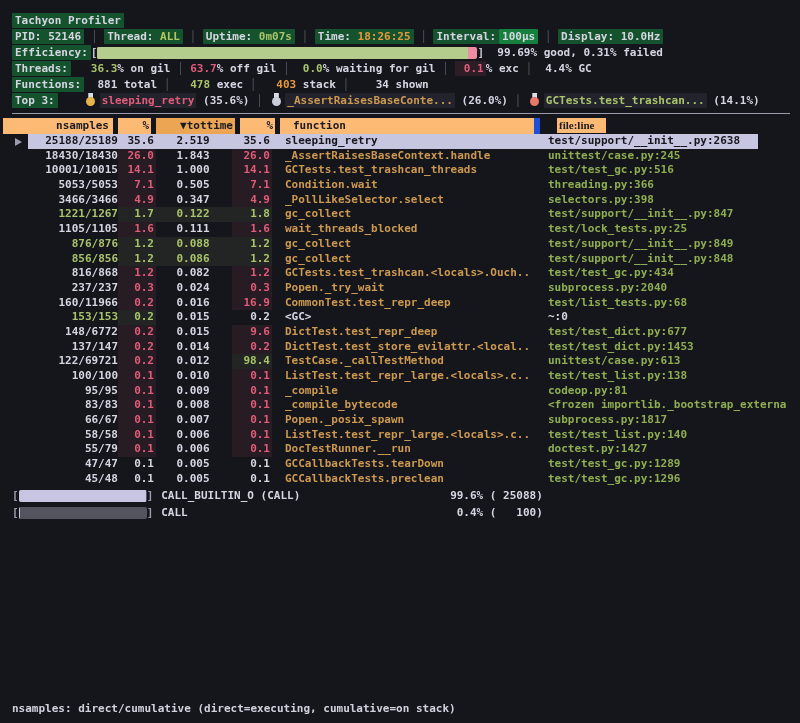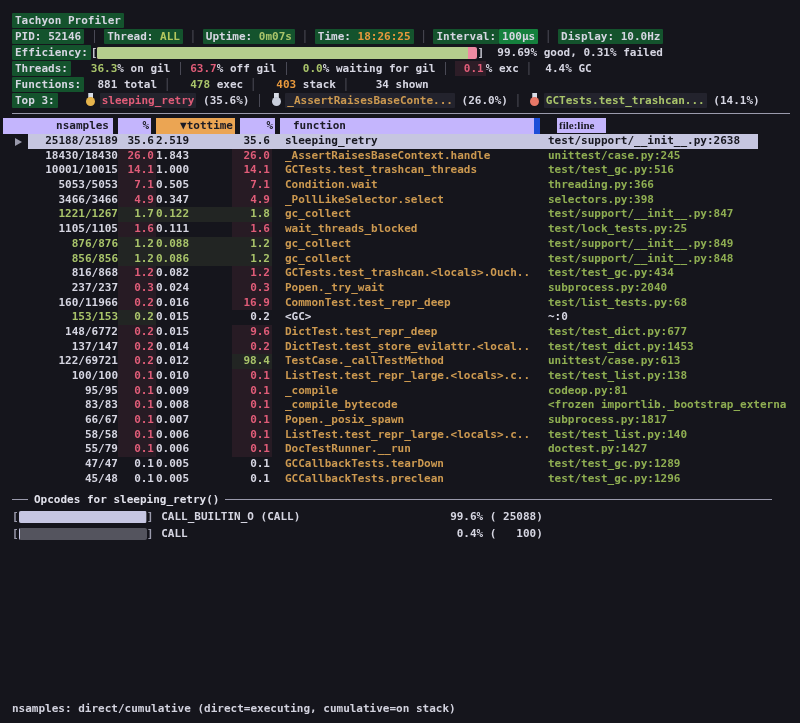--- a/index.html
+++ b/index.html
@@ -43,35 +43,35 @@
   .medal::after { content:""; position:absolute; bottom:0; left:.5px; width:9px; height:9px; border-radius:50%; }
   .medal-gold::after   { background:#e6b44c; }
   .medal-silver::after { background:#c9cedb; }
   .medal-bronze::after { background:#e87868; }
   .t3-name { padding:1px 2px; background:#23232d; border-radius:1px; }
 
   .rule { border-top:1px solid #9a9aac; margin:4px 10px 0 0; height:0; }
 
   
   .thead { display:flex; height:16px; line-height:15px; margin:4px 0 0 -9px; white-space:pre; }
-  .hc { background:#c4b5fd; color:#1b1b25; border-right:5px solid #15151c; }
+  .hc { background:#fdba74; color:#1b1b25; border-right:5px solid #15151c; }
   .hc-sort { background:#eba553; }
   .h-ns   { width:115px; text-align:right; padding-right:4px; }
   .h-p1   { width:38px;  text-align:right; padding-right:2px; }
   .h-tt   { width:84px;  text-align:right; padding-right:2px; }
   .h-p2   { width:40px;  text-align:right; padding-right:2px; }
   .h-fn   { width:260px; text-align:left;  padding-left:13px; border-right:6px solid #1d4ed8; }
   .h-file { flex:1; }
   .h-file .hc { display:inline-block; padding:0 12px 0 2px; margin-left:17px;font-family:Liberation Serif, serif; }
 
   .rows { white-space:pre; }
   .trow { display:flex; height:14.7px; line-height:14.7px; position:relative; }
   .cell-ns   { width:106px; text-align:right; }
   .cell-p1   { width:38px;  text-align:right; padding-right:2px; }
-  .cell-tt   { width:76px;  text-align:left; padding-right:2px; }
+  .cell-tt   { width:76px;  text-align:center; padding-right:2px; }
   .cell-p2   { width:40px;  text-align:right; padding-right:2px; }
   .cell-fn   { width:260px; text-align:left; padding-left:13px; overflow:hidden; }
   .cell-file { flex:1; text-align:left; padding-left:16px; overflow:hidden; }
 
   .c-white { color:#d6d6e2; }
   .c-green { color:#a9c46a; }
   .c-red   { color:#e05c78; }
   .c-amber { color:#cc9950; }
   .cell-file.c-green { color:#8fae52; }
   .cell-p1.c-red, .cell-p2.c-red, .cell-tt.c-red { background:rgba(224,92,120,.09); }
@@ -116,21 +116,20 @@
   <div class="line"><span class="box">Functions:</span><span class="v-white">  881</span><span> total</span> <span class="sep"></span> <span class="v-green">  478</span><span> exec</span> <span class="sep"></span> <span class="v-orange">  403</span><span> stack</span> <span class="sep"></span> <span class="v-white">   34</span><span> shown</span></div>
 
   <div class="line"><span class="box">Top 3:</span><span class="spacer26"></span><span class="medal medal-gold"></span><span class="t3-name v-red">sleeping_retry</span><span> (35.6%)</span> <span class="sep"></span> <span class="medal medal-silver"></span><span class="t3-name v-amber">_AssertRaisesBaseConte...</span><span> (26.0%)</span> <span class="sep"></span> <span class="medal medal-bronze"></span><span class="t3-name v-green">GCTests.test_trashcan...</span><span> (14.1%)</span></div>
 
   <div class="rule"></div>
 
   <div class="thead"><span class="hc h-ns">nsamples</span><span class="hc h-p1">%</span><span class="hc hc-sort h-tt">▼tottime</span><span class="hc h-p2">%</span><span class="hc h-fn">function</span><span class="h-file"><span class="hc">file:line</span></span></div>
 
   <div class="rows"><div class="trow selected"><span class="cell-ns c-white">25188/25189</span><span class="cell-p1 c-white">35.6</span><span class="cell-tt c-white">2.519</span><span class="cell-p2 c-white">35.6</span><span class="cell-fn c-amber">sleeping_retry</span><span class="cell-file c-green">test/support/__init__.py:2638</span></div><div class="trow"><span class="cell-ns c-white">18430/18430</span><span class="cell-p1 c-red">26.0</span><span class="cell-tt c-white">1.843</span><span class="cell-p2 c-red">26.0</span><span class="cell-fn c-amber">_AssertRaisesBaseContext.handle</span><span class="cell-file c-green">unittest/case.py:245</span></div><div class="trow"><span class="cell-ns c-white">10001/10015</span><span class="cell-p1 c-red">14.1</span><span class="cell-tt c-white">1.000</span><span class="cell-p2 c-red">14.1</span><span class="cell-fn c-amber">GCTests.test_trashcan_threads</span><span class="cell-file c-green">test/test_gc.py:516</span></div><div class="trow"><span class="cell-ns c-white">5053/5053</span><span class="cell-p1 c-red">7.1</span><span class="cell-tt c-white">0.505</span><span class="cell-p2 c-red">7.1</span><span class="cell-fn c-amber">Condition.wait</span><span class="cell-file c-green">threading.py:366</span></div><div class="trow"><span class="cell-ns c-white">3466/3466</span><span class="cell-p1 c-red">4.9</span><span class="cell-tt c-white">0.347</span><span class="cell-p2 c-red">4.9</span><span class="cell-fn c-amber">_PollLikeSelector.select</span><span class="cell-file c-green">selectors.py:398</span></div><div class="trow"><span class="cell-ns c-green">1221/1267</span><span class="cell-p1 c-green">1.7</span><span class="cell-tt c-green">0.122</span><span class="cell-p2 c-green">1.8</span><span class="cell-fn c-amber">gc_collect</span><span class="cell-file c-green">test/support/__init__.py:847</span></div><div class="trow"><span class="cell-ns c-white">1105/1105</span><span class="cell-p1 c-red">1.6</span><span class="cell-tt c-white">0.111</span><span class="cell-p2 c-red">1.6</span><span class="cell-fn c-amber">wait_threads_blocked</span><span class="cell-file c-green">test/lock_tests.py:25</span></div><div class="trow"><span class="cell-ns c-green">876/876</span><span class="cell-p1 c-green">1.2</span><span class="cell-tt c-green">0.088</span><span class="cell-p2 c-green">1.2</span><span class="cell-fn c-amber">gc_collect</span><span class="cell-file c-green">test/support/__init__.py:849</span></div><div class="trow"><span class="cell-ns c-green">856/856</span><span class="cell-p1 c-green">1.2</span><span class="cell-tt c-green">0.086</span><span class="cell-p2 c-green">1.2</span><span class="cell-fn c-amber">gc_collect</span><span class="cell-file c-green">test/support/__init__.py:848</span></div><div class="trow"><span class="cell-ns c-white">816/868</span><span class="cell-p1 c-red">1.2</span><span class="cell-tt c-white">0.082</span><span class="cell-p2 c-red">1.2</span><span class="cell-fn c-amber">GCTests.test_trashcan.&lt;locals&gt;.Ouch...</span><span class="cell-file c-green">test/test_gc.py:434</span></div><div class="trow"><span class="cell-ns c-white">237/237</span><span class="cell-p1 c-red">0.3</span><span class="cell-tt c-white">0.024</span><span class="cell-p2 c-red">0.3</span><span class="cell-fn c-amber">Popen._try_wait</span><span class="cell-file c-green">subprocess.py:2040</span></div><div class="trow"><span class="cell-ns c-white">160/11966</span><span class="cell-p1 c-red">0.2</span><span class="cell-tt c-white">0.016</span><span class="cell-p2 c-red">16.9</span><span class="cell-fn c-amber">CommonTest.test_repr_deep</span><span class="cell-file c-green">test/list_tests.py:68</span></div><div class="trow"><span class="cell-ns c-green">153/153</span><span class="cell-p1 c-green">0.2</span><span class="cell-tt c-white">0.015</span><span class="cell-p2 c-white">0.2</span><span class="cell-fn c-white">&lt;GC&gt;</span><span class="cell-file c-white">~:0</span></div><div class="trow"><span class="cell-ns c-white">148/6772</span><span class="cell-p1 c-red">0.2</span><span class="cell-tt c-white">0.015</span><span class="cell-p2 c-red">9.6</span><span class="cell-fn c-amber">DictTest.test_repr_deep</span><span class="cell-file c-green">test/test_dict.py:677</span></div><div class="trow"><span class="cell-ns c-white">137/147</span><span class="cell-p1 c-red">0.2</span><span class="cell-tt c-white">0.014</span><span class="cell-p2 c-red">0.2</span><span class="cell-fn c-amber">DictTest.test_store_evilattr.&lt;local...</span><span class="cell-file c-green">test/test_dict.py:1453</span></div><div class="trow"><span class="cell-ns c-white">122/69721</span><span class="cell-p1 c-red">0.2</span><span class="cell-tt c-white">0.012</span><span class="cell-p2 c-green">98.4</span><span class="cell-fn c-amber">TestCase._callTestMethod</span><span class="cell-file c-green">unittest/case.py:613</span></div><div class="trow"><span class="cell-ns c-white">100/100</span><span class="cell-p1 c-red">0.1</span><span class="cell-tt c-white">0.010</span><span class="cell-p2 c-red">0.1</span><span class="cell-fn c-amber">ListTest.test_repr_large.&lt;locals&gt;.c...</span><span class="cell-file c-green">test/test_list.py:138</span></div><div class="trow"><span class="cell-ns c-white">95/95</span><span class="cell-p1 c-red">0.1</span><span class="cell-tt c-white">0.009</span><span class="cell-p2 c-red">0.1</span><span class="cell-fn c-amber">_compile</span><span class="cell-file c-green">codeop.py:81</span></div><div class="trow"><span class="cell-ns c-white">83/83</span><span class="cell-p1 c-red">0.1</span><span class="cell-tt c-white">0.008</span><span class="cell-p2 c-red">0.1</span><span class="cell-fn c-amber">_compile_bytecode</span><span class="cell-file c-green">&lt;frozen importlib._bootstrap_externa</span></div><div class="trow"><span class="cell-ns c-white">66/67</span><span class="cell-p1 c-red">0.1</span><span class="cell-tt c-white">0.007</span><span class="cell-p2 c-red">0.1</span><span class="cell-fn c-amber">Popen._posix_spawn</span><span class="cell-file c-green">subprocess.py:1817</span></div><div class="trow"><span class="cell-ns c-white">58/58</span><span class="cell-p1 c-red">0.1</span><span class="cell-tt c-white">0.006</span><span class="cell-p2 c-red">0.1</span><span class="cell-fn c-amber">ListTest.test_repr_large.&lt;locals&gt;.c...</span><span class="cell-file c-green">test/test_list.py:140</span></div><div class="trow"><span class="cell-ns c-white">55/79</span><span class="cell-p1 c-red">0.1</span><span class="cell-tt c-white">0.006</span><span class="cell-p2 c-red">0.1</span><span class="cell-fn c-amber">DocTestRunner.__run</span><span class="cell-file c-green">doctest.py:1427</span></div><div class="trow"><span class="cell-ns c-white">47/47</span><span class="cell-p1 c-white">0.1</span><span class="cell-tt c-white">0.005</span><span class="cell-p2 c-white">0.1</span><span class="cell-fn c-amber">GCCallbackTests.tearDown</span><span class="cell-file c-green">test/test_gc.py:1289</span></div><div class="trow"><span class="cell-ns c-white">45/48</span><span class="cell-p1 c-white">0.1</span><span class="cell-tt c-white">0.005</span><span class="cell-p2 c-white">0.1</span><span class="cell-fn c-amber">GCCallbackTests.preclean</span><span class="cell-file c-green">test/test_gc.py:1296</span></div></div>
 
-  <div class="sepline"><span class="dl"></span><span class="op-title">Opcodes for sleeping_retry()</span><span class="dr"></span></div>
 
   <div class="op-row"><span class="op-bk">[</span><span class="op-track"><span class="op-fill" style="width: 99.6%;"></span></span><span class="op-bk">]</span><span class="op-name">CALL_BUILTIN_O (CALL)</span><span class="op-pct">99.6%</span><span class="op-count"> ( 25088)</span></div>
 
   <div class="op-row"><span class="op-bk">[</span><span class="op-track"><span class="op-fill" style="width: 0.4%;"></span></span><span class="op-bk">]</span><span class="op-name">CALL</span><span class="op-pct"> 0.4%</span><span class="op-count"> (   100)</span></div>
 
   <div class="footer">
     <div>nsamples: direct/cumulative (direct=executing, cumulative=on stack)</div>
     
   </div>
 

